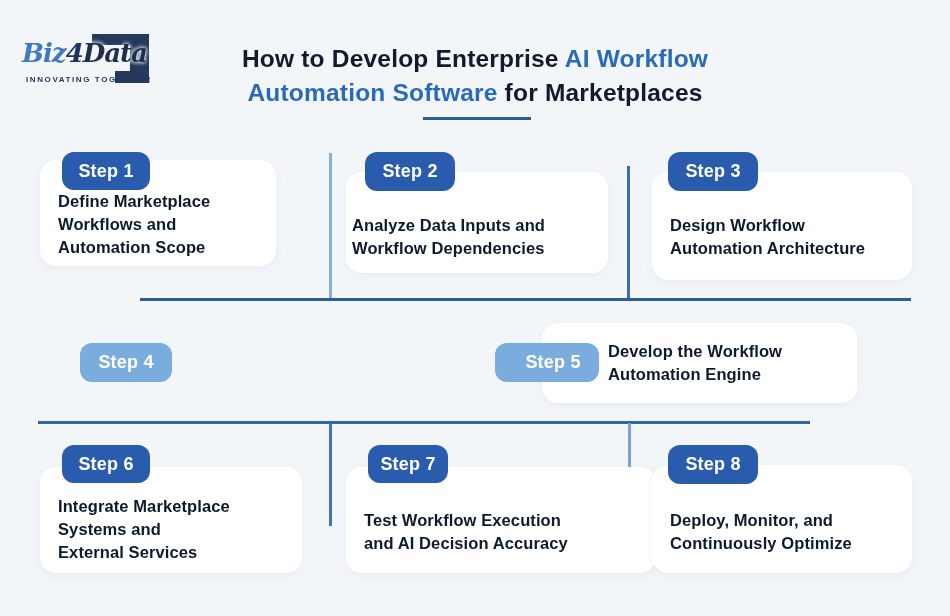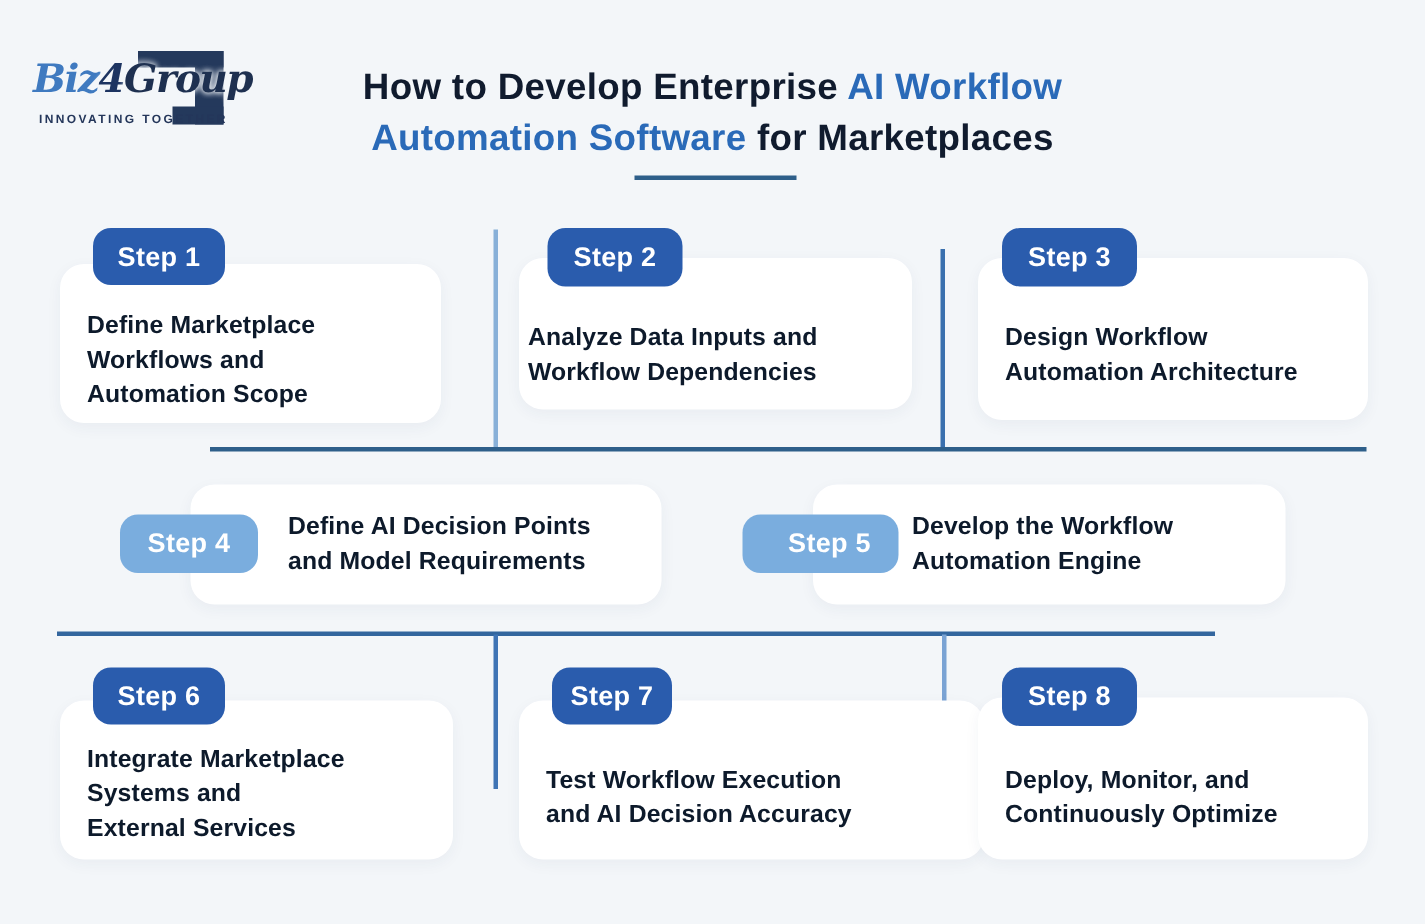--- a/index.html
+++ b/index.html
@@ -57,21 +57,21 @@
   }
   .badge{
     position:absolute;border-radius:12px;color:#ffffff;z-index:3;
     display:flex;align-items:center;justify-content:center;
     font-size:18px;font-weight:700;letter-spacing:0.2px;
   }
   .badge.dark{background:#2a5cad;}
   .badge.light{background:#7aadde;}
   
   .b1{left:62px;top:152px;width:88px;height:38px;text-align:right;}
-  .c1{left:40px;top:176px;width:254px;height:106px;}
+  .c1{left:40px;top:160px;width:236px;height:106px;}
   .c1 .step-text{padding:30px 0 0 18px;}
   .b2{left:365px;top:152px;width:90px;height:39px;}
   .c2{left:346px;top:172px;width:262px;height:101px;}
   .c2 .step-text{padding:42px 0 0 6px;}
   .b3{left:668px;top:152px;width:90px;height:39px;}
   .c3{left:652px;top:172px;width:260px;height:108px;}
   .c3 .step-text{padding:42px 0 0 18px;}
   
   .c4{left:127px;top:323px;width:314px;height:80px;display:flex;align-items:center;}
   .c4 .step-text{padding-left:65px;}
@@ -92,21 +92,21 @@
 </style>
 </head>
 <body>
 
 <div class="stage">
 
   <div class="logo">
     <div class="br br-top"></div>
     <div class="br br-right"></div>
     <div class="br br-foot"></div>
-    <div class="logo-text"><span class="lg-biz">Biz</span><span class="lg-four">4</span><span class="lg-group">Group</span></div>
+    <div class="logo-text"><span class="lg-biz">Biz</span><span class="lg-four">4</span><span class="lg-group">Data</span></div>
     <div class="logo-tagline">INNOVATING TOGETHER</div>
   </div>
 
   <div class="title">
     <div class="t-line"><span class="t-dark">How to Develop Enterprise </span><span class="t-blue">AI Workflow</span></div>
     <div class="t-line"><span class="t-blue">Automation Software</span><span class="t-dark"> for Marketplaces</span></div>
   </div>
   <div class="title-underline"></div>
 
   <div class="vline vline1"></div>
@@ -128,24 +128,20 @@
 Workflow Dependencies</div>
   </div>
   <div class="badge dark b2">Step 2</div>
 
   <div class="card c3">
     <div class="step-text">Design Workflow
 Automation Architecture</div>
   </div>
   <div class="badge dark b3">Step 3</div>
 
-  <div class="card c4">
-    <div class="step-text">Define AI Decision Points
-and Model Requirements</div>
-  </div>
   <div class="badge light b4">Step 4</div>
 
   <div class="card c5">
     <div class="step-text">Develop the Workflow
 Automation Engine</div>
   </div>
   <div class="badge light b5">Step 5</div>
 
   <div class="card c6">
     <div class="step-text">Integrate Marketplace

